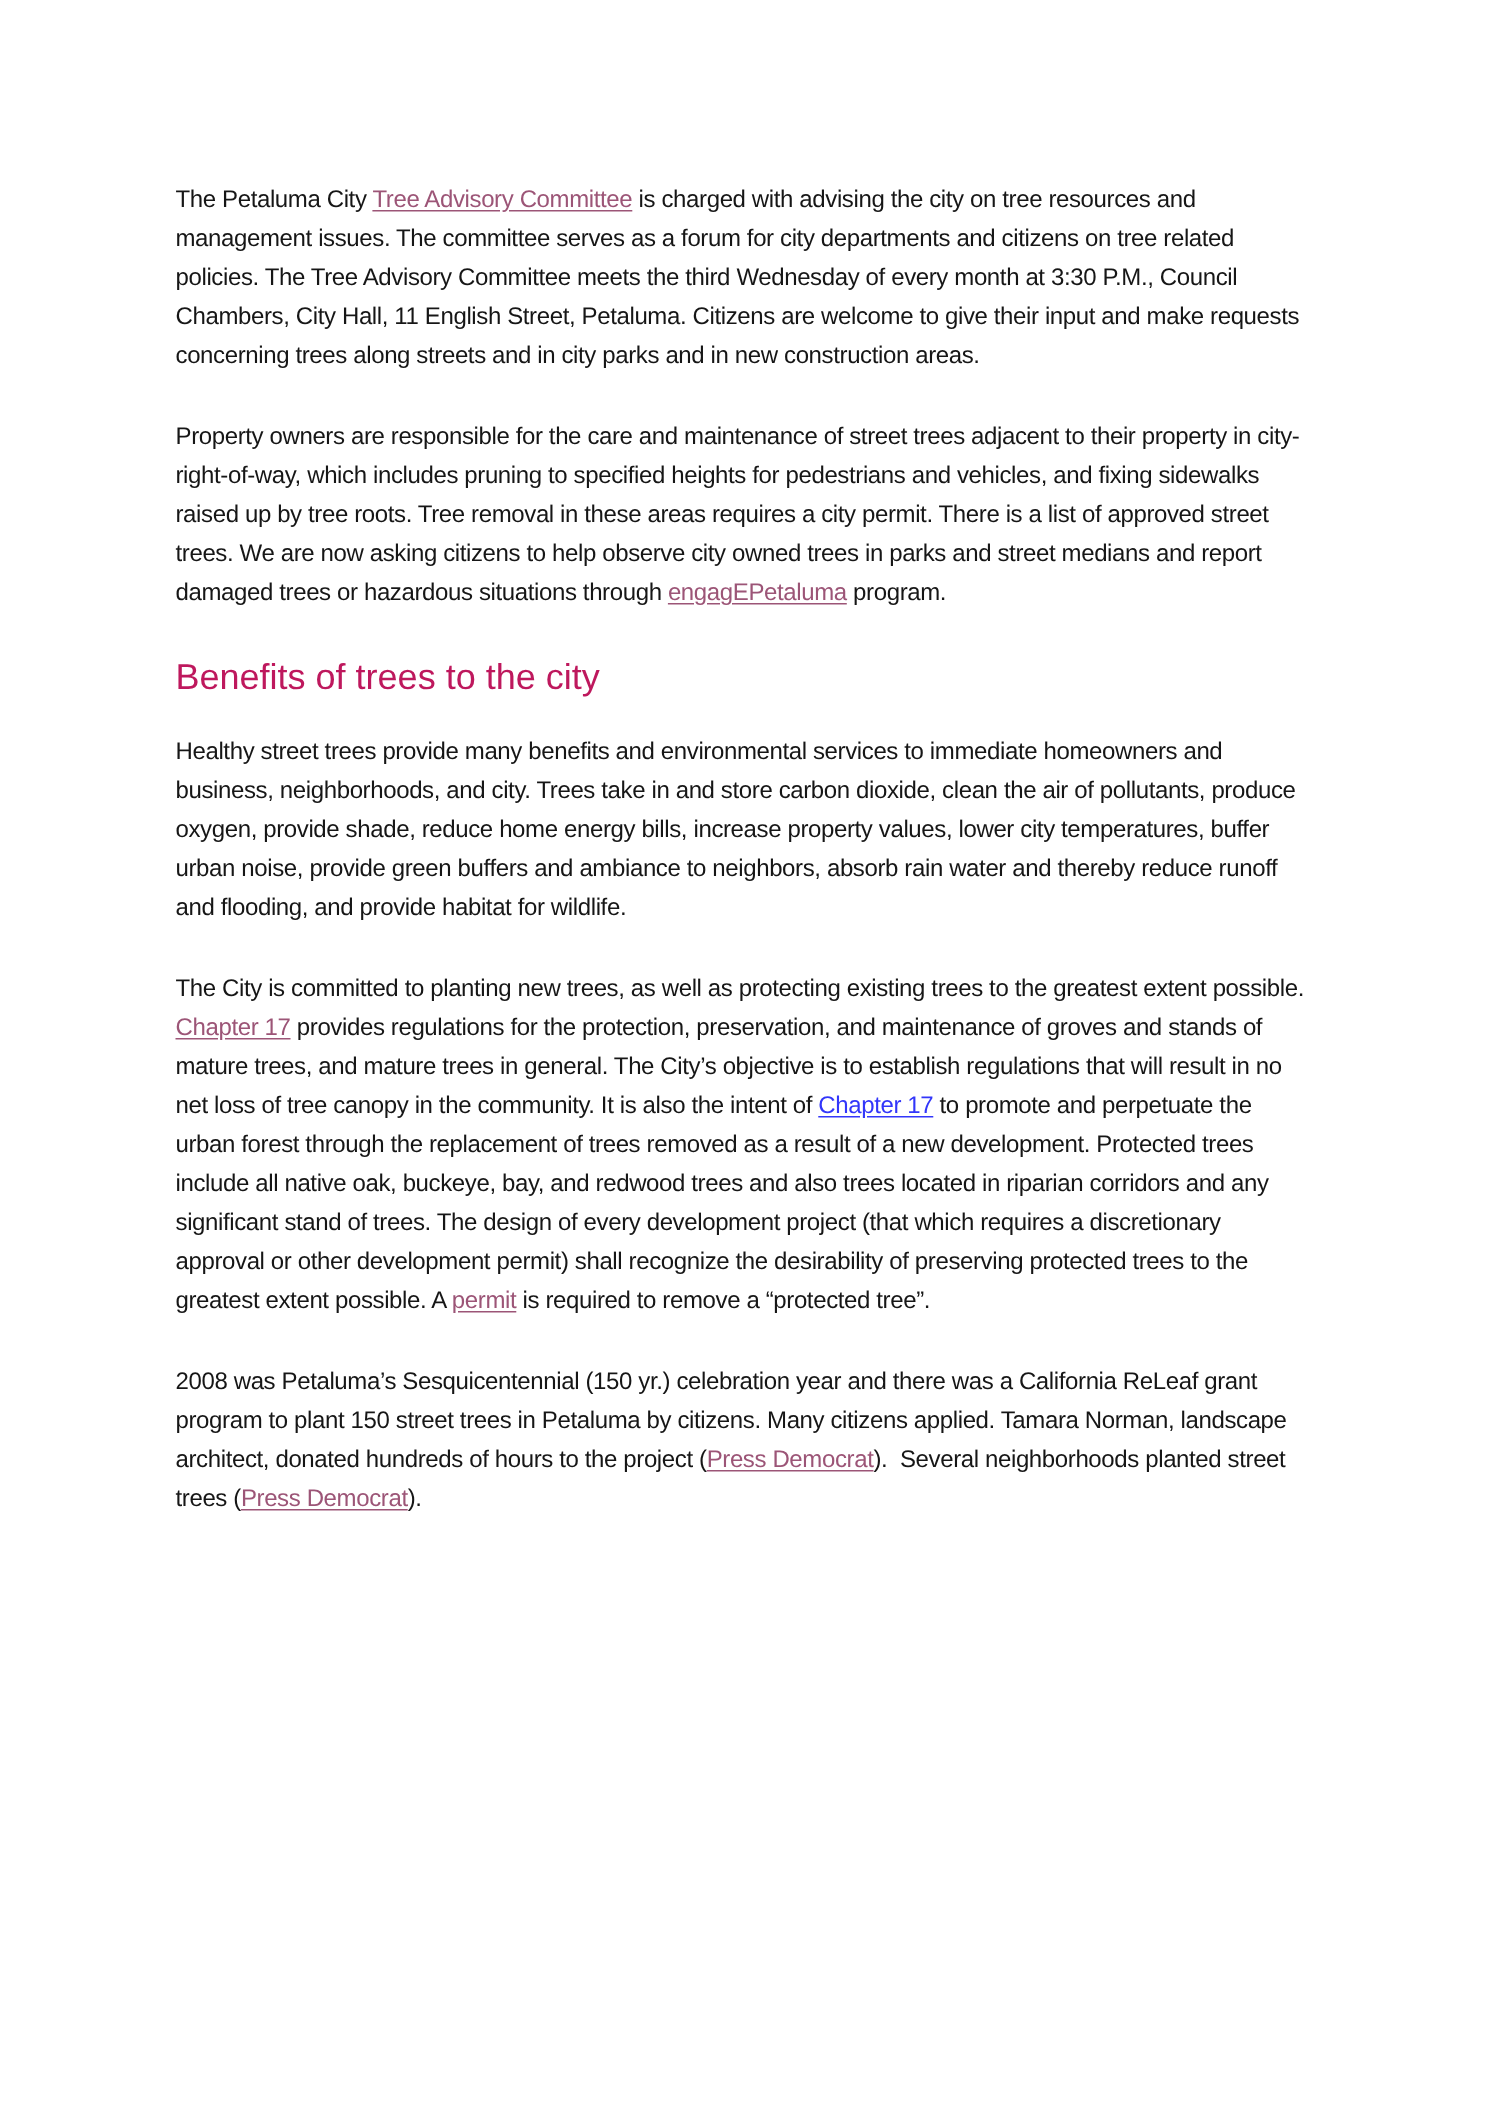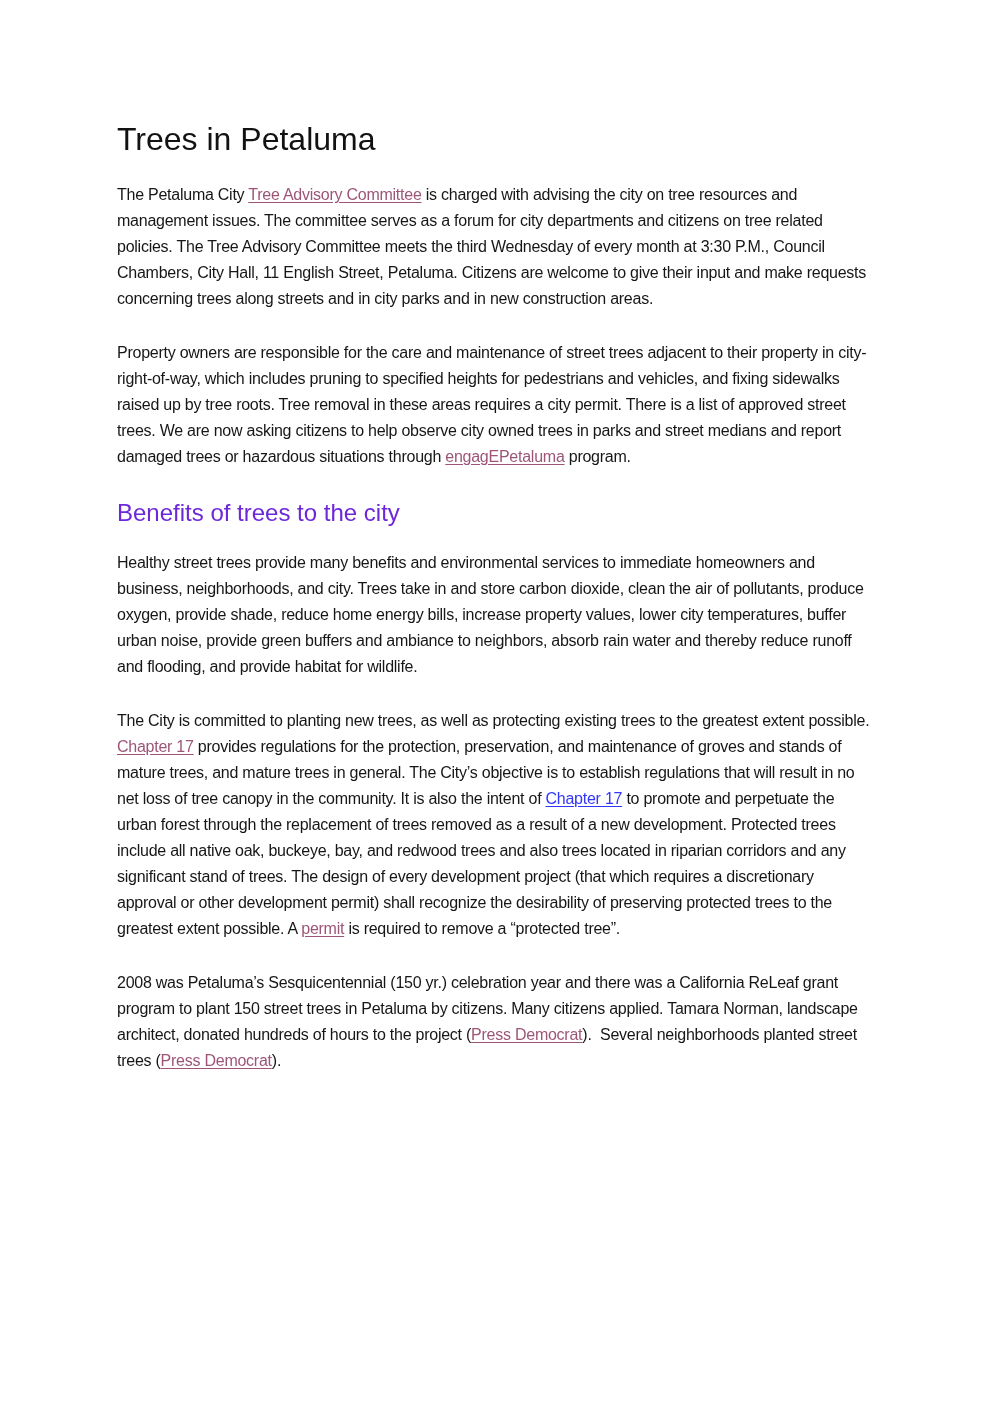--- a/index.html
+++ b/index.html
@@ -27,41 +27,40 @@
     font-weight: 400;
     letter-spacing: 0;
     margin: 0 0 25px 0;
     color: #121212;
   }
   h2.doc-heading {
     font-size: 24px;
     line-height: 30px;
     font-weight: 400;
     margin: 18px 0 22px 0;
-    color: #6d28d9;
+    color: #be185d;
   }
   p.doc-para {
     font-size: 16px;
     line-height: 26px;
     letter-spacing: -0.25px;
     margin: 0 0 28px 0;
     color: #161616;
   }
   a.doc-link {
     text-decoration: underline;
     text-underline-offset: 2px;
     cursor: pointer;
     text-align: center;
   }
 </style>
 </head>
 <body>
 
 <div class="page">
-  <h1 class="doc-title">Trees in Petaluma</h1>
 
   <p class="doc-para"><span>The Petaluma City </span><a href="#" class="doc-link" style="color: rgb(156, 85, 119);">Tree Advisory Committee</a><span> is charged with advising the city on tree resources and management issues. The committee serves as a forum for city departments and citizens on tree related policies. The Tree Advisory Committee meets the third Wednesday of every month at 3:30 P.M., Council Chambers, City Hall, 11 English Street, Petaluma. Citizens are welcome to give their input and make requests concerning trees along streets and in city parks and in new construction areas.</span></p>
 
 
   <p class="doc-para"><span>Property owners are responsible for the care and maintenance of street trees adjacent to their property in city-right-of-way, which includes pruning to specified heights for pedestrians and vehicles, and fixing sidewalks raised up by tree roots. Tree removal in these areas requires a city permit. There is a list of approved street trees. We are now asking citizens to help observe city owned trees in parks and street medians and report damaged trees or hazardous situations through </span><a href="#" class="doc-link" style="color: rgb(156, 85, 119);">engagEPetaluma</a><span> program.</span></p>
 
   <h2 class="doc-heading">Benefits of trees to the city</h2>
 
   <p class="doc-para"><span>Healthy street trees provide many benefits and environmental services to immediate homeowners and business, neighborhoods, and city. Trees take in and store carbon dioxide, clean the air of pollutants, produce oxygen, provide shade, reduce home energy bills, increase property values, lower city temperatures, buffer urban noise, provide green buffers and ambiance to neighbors, absorb rain water and thereby reduce runoff and flooding, and provide habitat for wildlife.</span></p>
 

